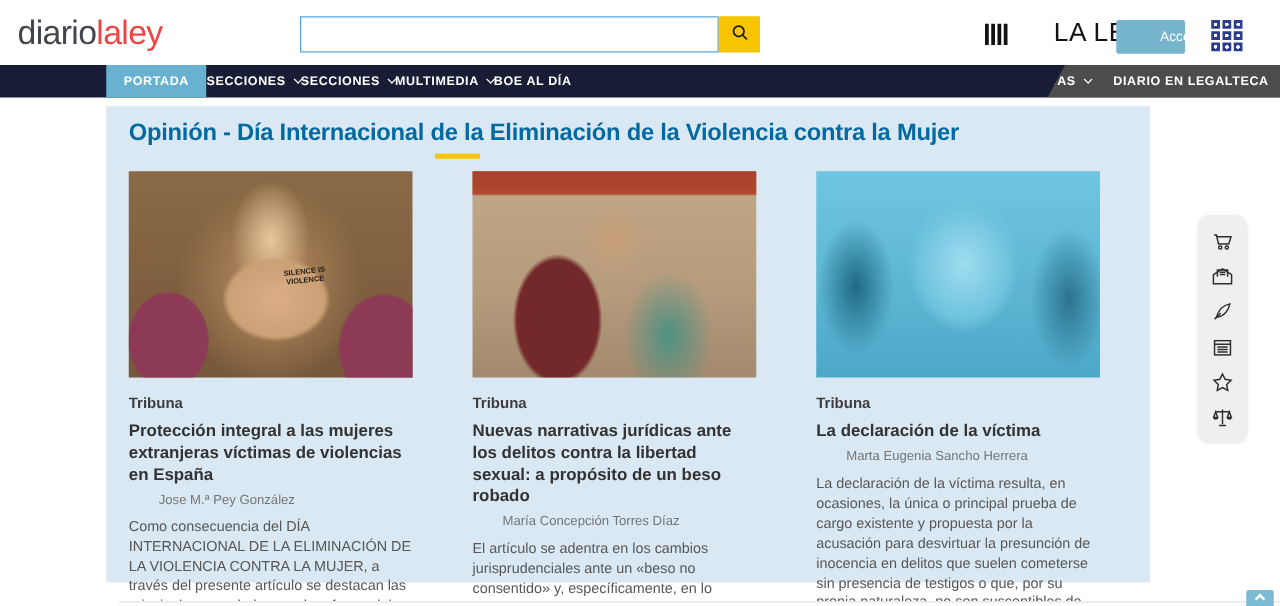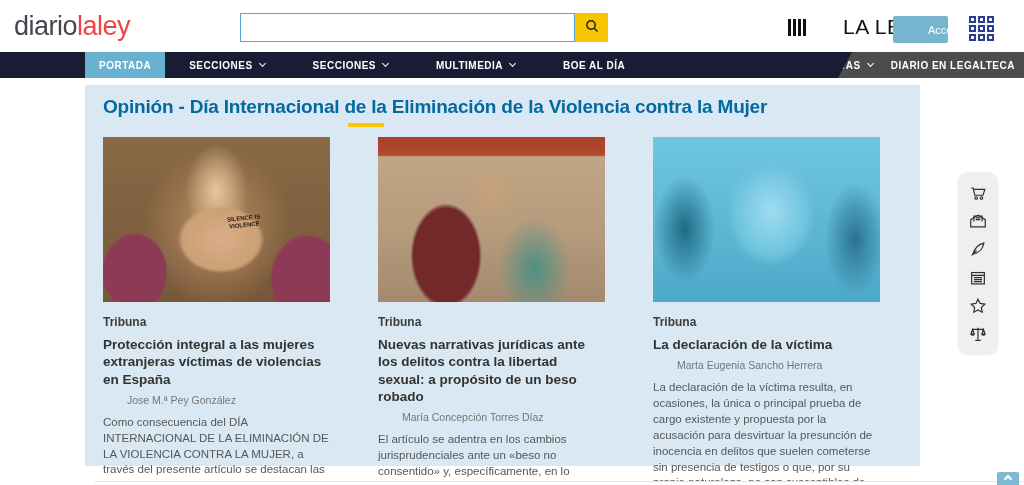--- a/index.html
+++ b/index.html
@@ -24,21 +24,21 @@
   .acceder { position:absolute; left:893px; top:16px; width:55px; height:27px; background:#77b5cf;
     border:none; border-radius:2px; color:#fff; font-size:11px; cursor:pointer;padding-left:35px; }
   .grid-icon { position:absolute; left:969px; top:16px; width:25px; height:25px; display:grid;
     grid-template-columns:repeat(3,7px); grid-template-rows:repeat(3,7px); gap:2px; cursor:pointer; }
   .grid-icon i { background:radial-gradient(circle 1.5px at 50% 50%, #fff 0 1.4px, #2c3d8f 1.5px); }
 
   
   .navbar { position:absolute; left:0; top:52px; width:1024px; height:26px; background:#181d35;
     display:flex; align-items:stretch; }
   .nav-left { display:flex; margin-left:85px; }
-  .nav-item { display:flex; align-items:center; padding:0 24px; color:#fff; font-size:10px;
+  .nav-item { display:flex; align-items:center; padding:0 0; color:#fff; font-size:10px;
     font-weight:700; letter-spacing:0.5px; cursor:pointer; white-space:nowrap; }
   .nav-item.active { background:#68b1d0; padding:0 14px;text-align:center; }
   .chev { display:inline-block; width:5px; height:5px; border-right:1.5px solid #fff;
     border-bottom:1.5px solid #fff; transform:rotate(45deg); margin-left:7px; margin-top:-3px; }
   .nav-right { position:absolute; right:0; top:0; height:26px; width:186px; background:#4c4c4c;
     clip-path:polygon(14px 0, 100% 0, 100% 100%, 0 100%); display:flex; align-items:center;
     padding-left:22px;justify-content:flex-end; }
   .nav-right .nav-item { padding:0 9px; }
 
   

